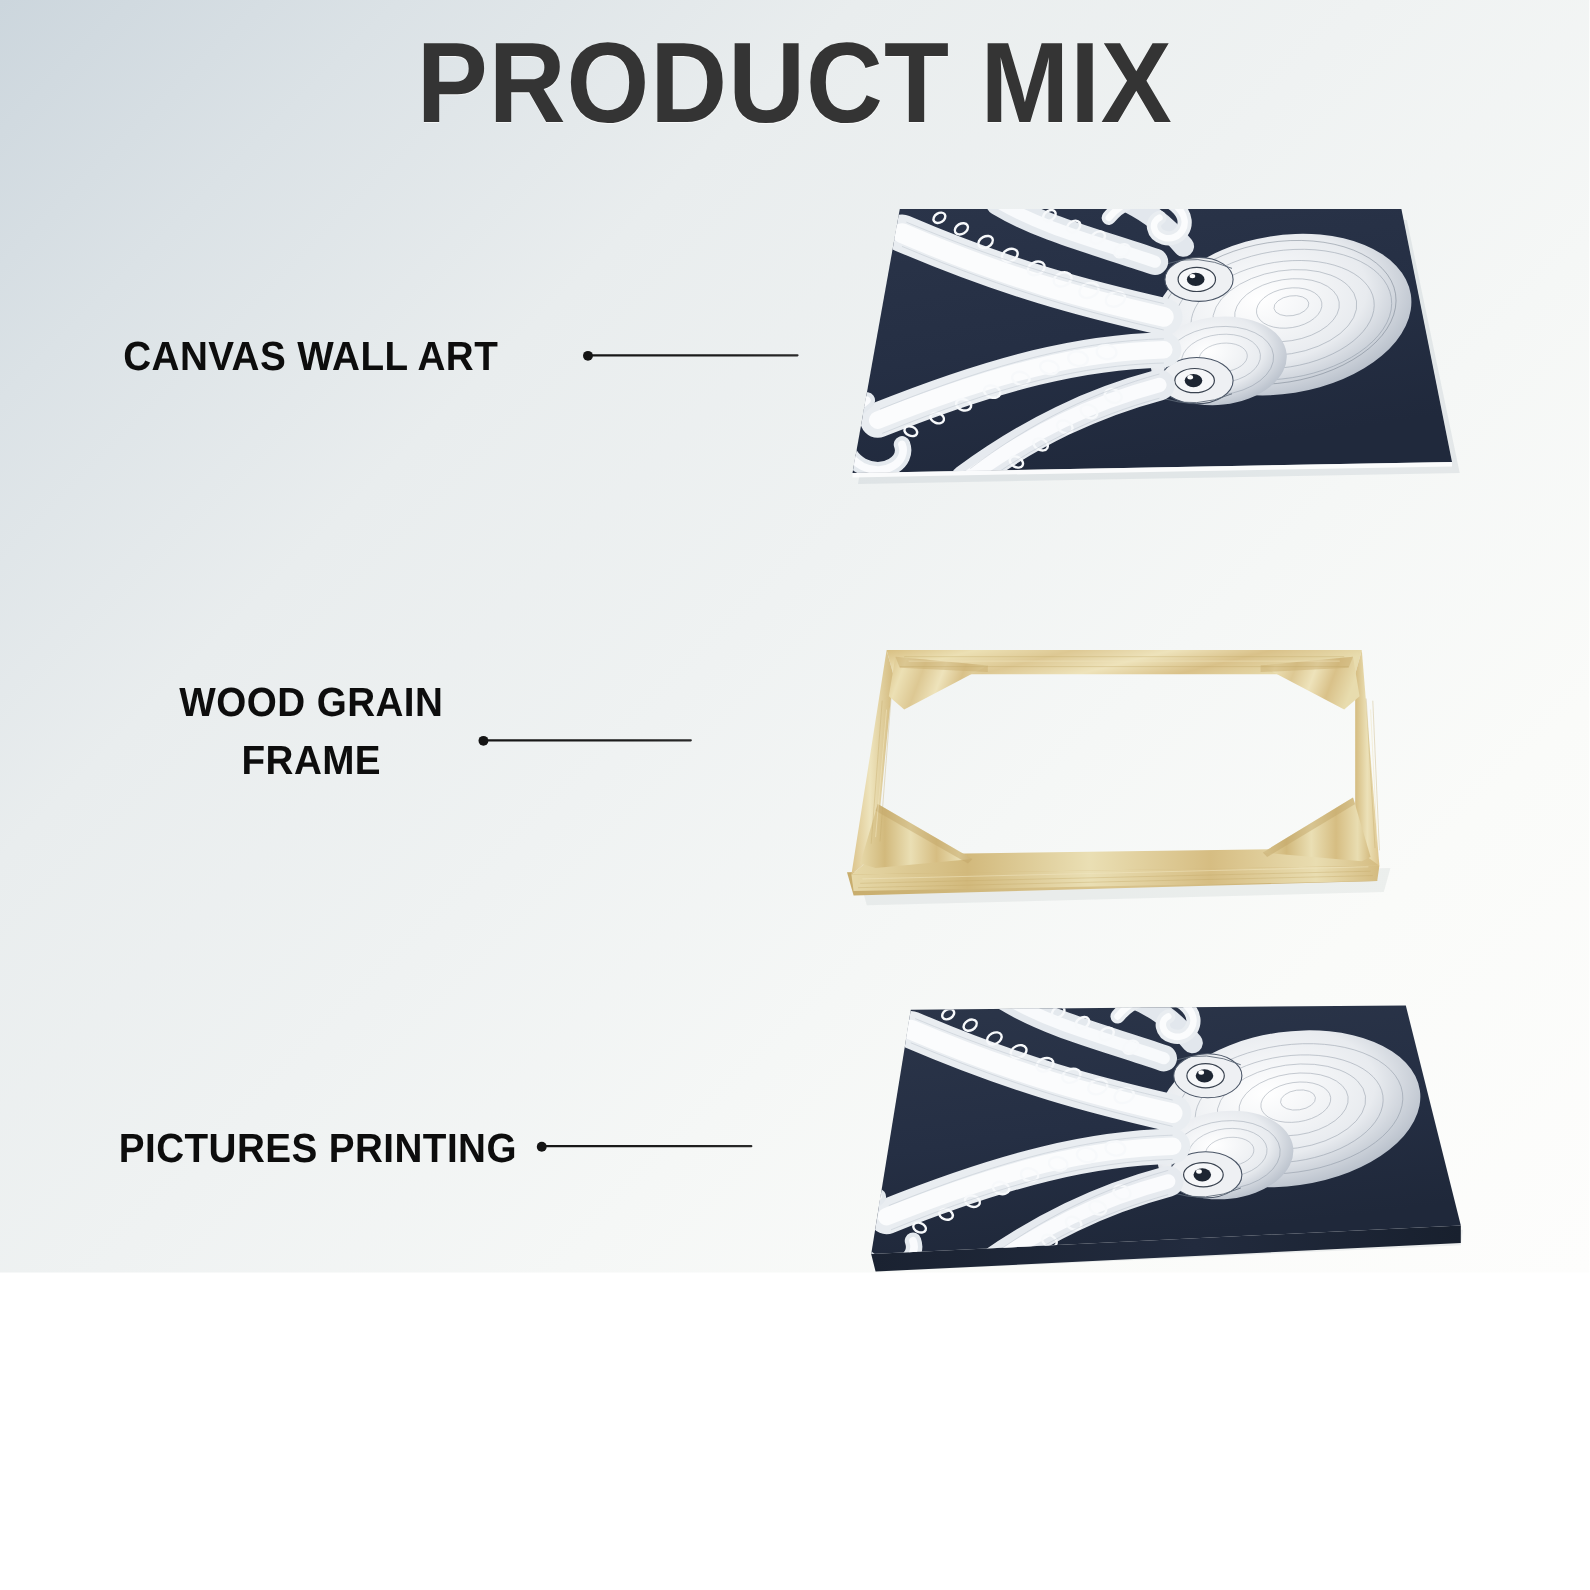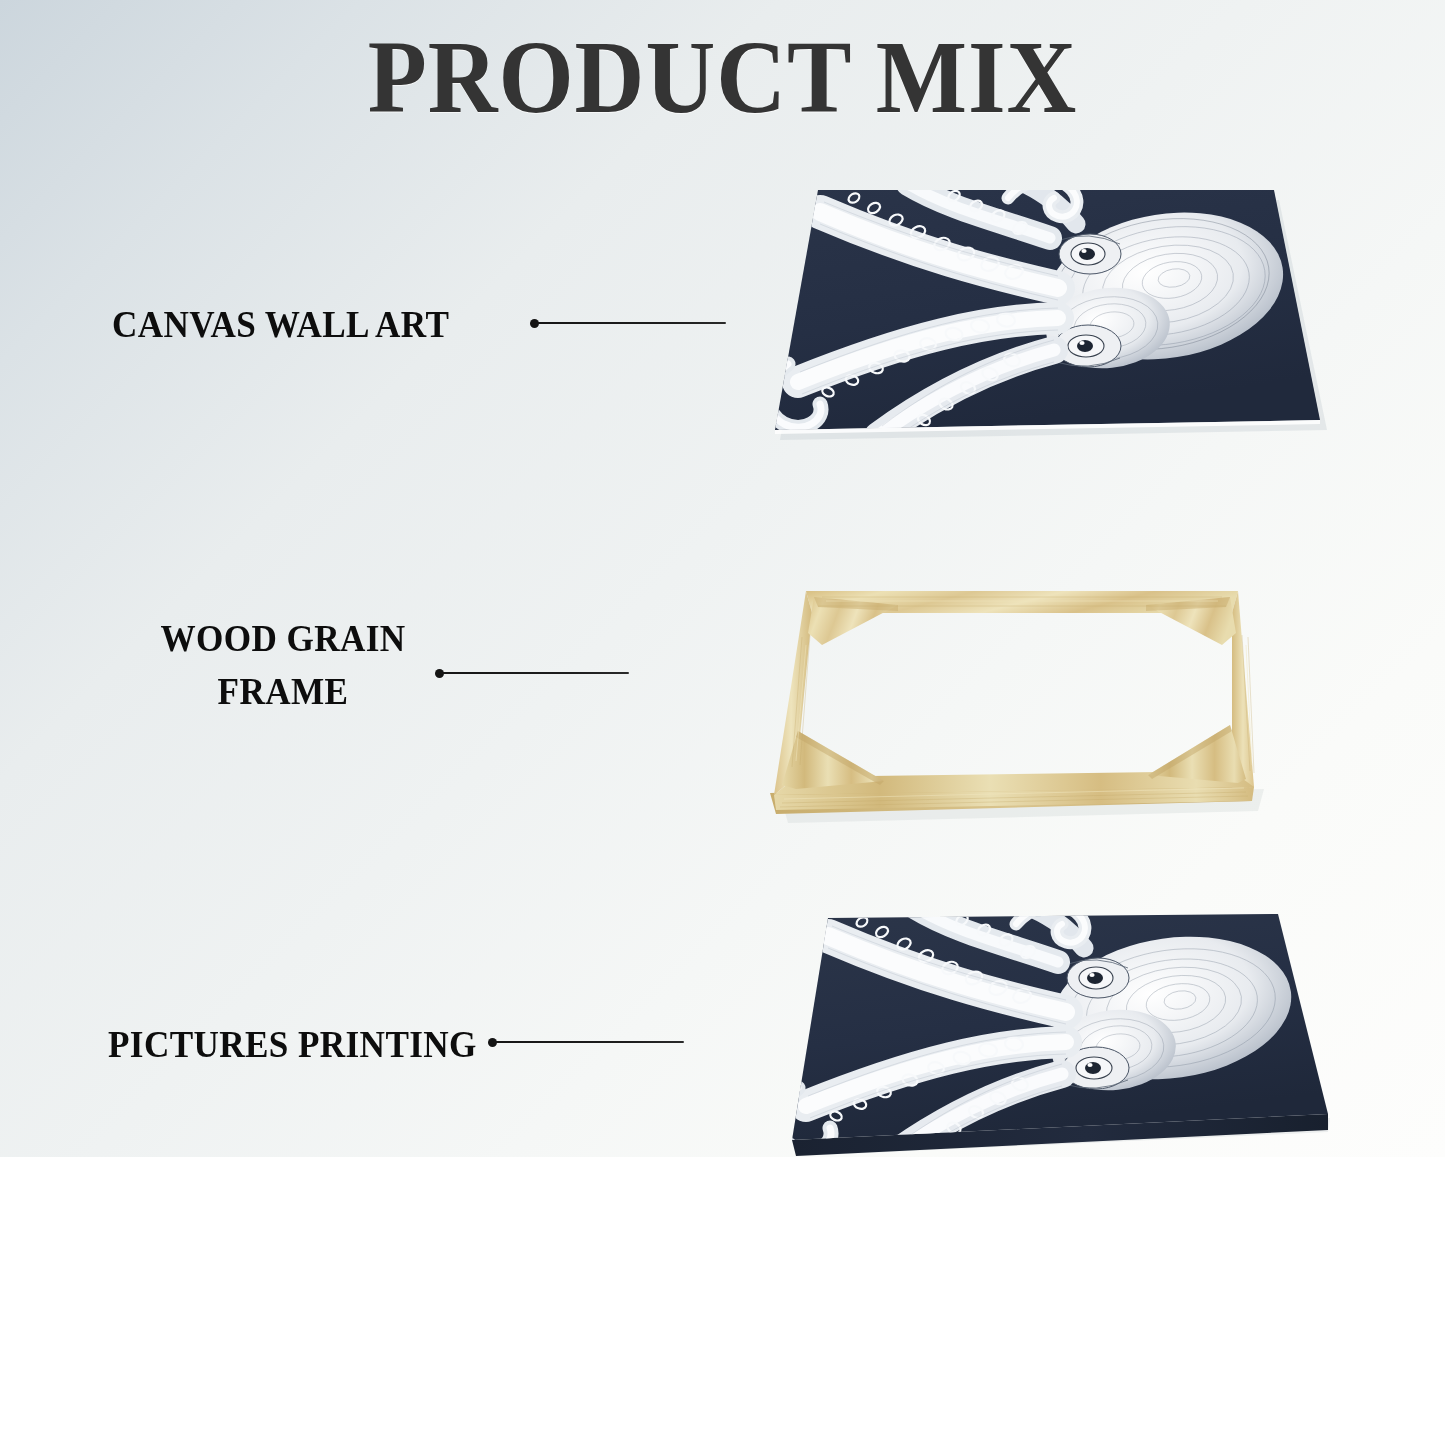--- a/index.html
+++ b/index.html
@@ -5,21 +5,21 @@
   html, body {
     margin: 0;
     padding: 0;
     background: #ffffff;
   }
   #stage {
     position: relative;
     width: 1445px;
     height: 1157px;
     overflow: hidden;
-    font-family: Liberation Serif, serif;
+    font-family: Liberation Sans, sans-serif;
     background:
       linear-gradient(135deg,
         #ccd6dd 0%,
         #dbe2e6 14%,
         #e9edee 30%,
         #eff2f2 48%,
         #f5f7f6 64%,
         #fafbf9 80%,
         #fdfdfc 100%);
   }

